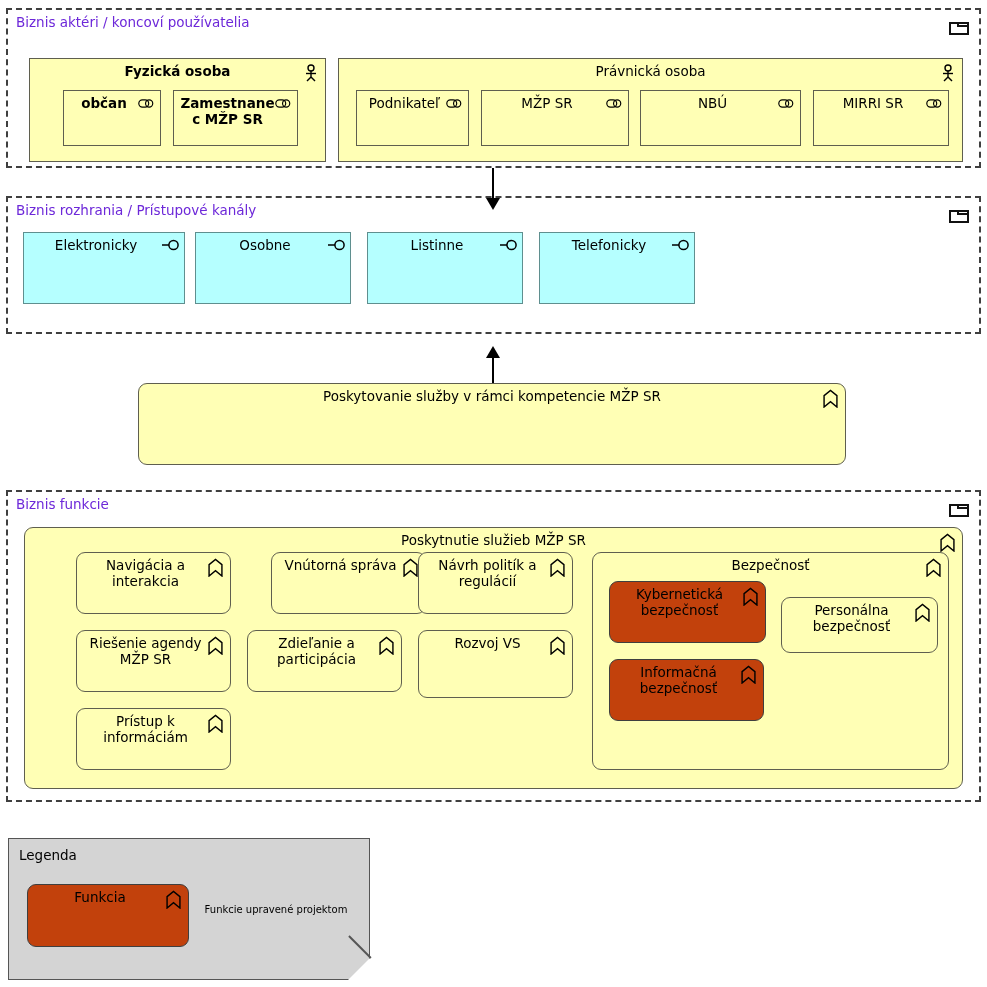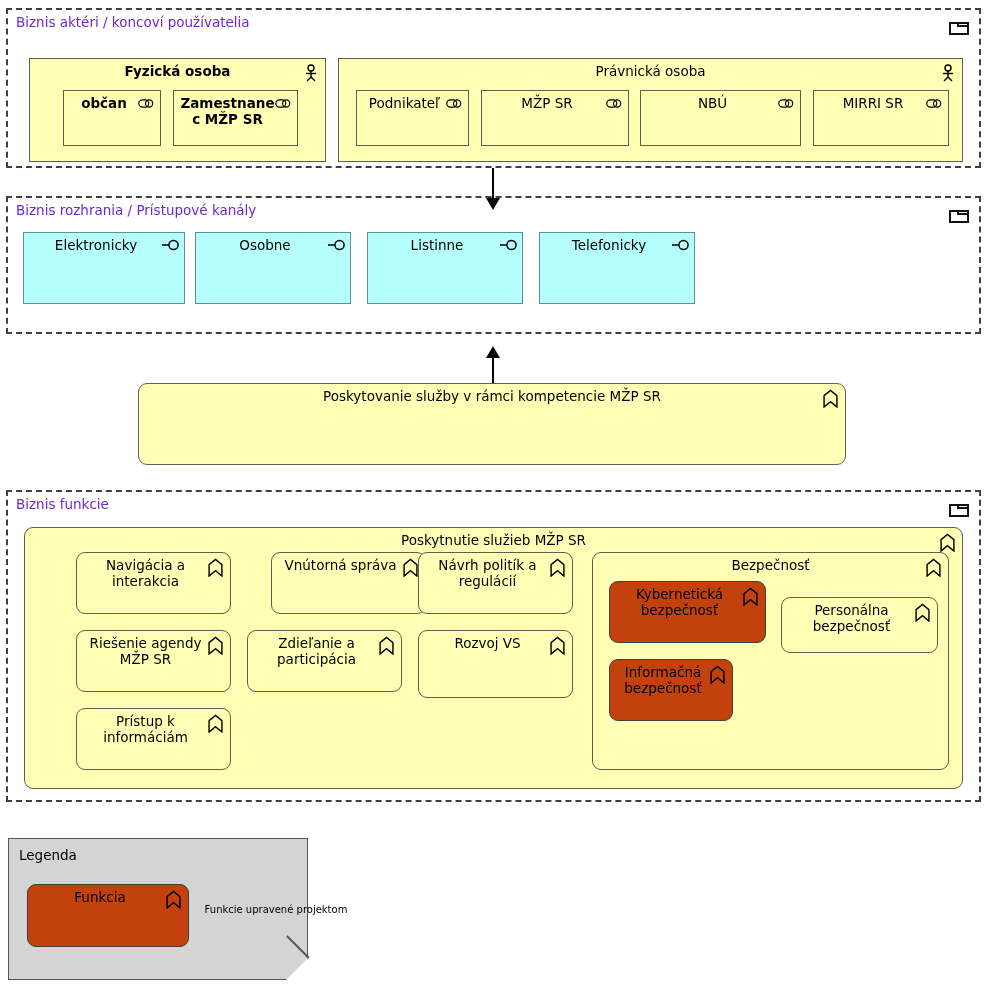--- a/index.html
+++ b/index.html
@@ -395,33 +395,33 @@
 
       <div class="el rounded" style="left:188px; top:28px; width:157px; height:56px;margin-top:16px;">
         <span class="el-label">Personálna bezpečnosť</span>
         <span class="el-icon">
           <svg viewBox="0 0 18 20" width="17" height="19">
             <path d="M2.2 19 L2.2 7 L9 1.4 L15.8 7 L15.8 19 L9 13.4 Z" fill="none" stroke="#000" stroke-width="1.5" stroke-linejoin="miter"></path>
           </svg>
         </span>
       </div>
 
-      <div class="el green rounded" style="left:16px; top:106px; width:124px; height:62px;padding-left:48px;">
+      <div class="el green rounded" style="left:16px; top:106px; width:155px; height:62px;padding-left:48px;">
         <span class="el-label">Informačná bezpečnosť</span>
         <span class="el-icon">
           <svg viewBox="0 0 18 20" width="17" height="19">
             <path d="M2.2 19 L2.2 7 L9 1.4 L15.8 7 L15.8 19 L9 13.4 Z" fill="none" stroke="#000" stroke-width="1.5" stroke-linejoin="miter"></path>
           </svg>
         </span>
       </div>
     </div>
   </div>
 </div>
 
-<div class="legend" style="left:8px; top:838px; width:300px; height:142px;">
+<div class="legend" style="left:8px; top:838px; width:362px; height:142px;">
   <span class="legend-title">Legenda</span>
 
   <div class="el green rounded" style="left:18px; top:45px; width:162px; height:63px;">
     <span class="el-label">Funkcia</span>
     <span class="el-icon">
       <svg viewBox="0 0 18 20" width="17" height="19">
         <path d="M2.2 19 L2.2 7 L9 1.4 L15.8 7 L15.8 19 L9 13.4 Z" fill="none" stroke="#000" stroke-width="1.5" stroke-linejoin="miter"></path>
       </svg>
     </span>
   </div>

